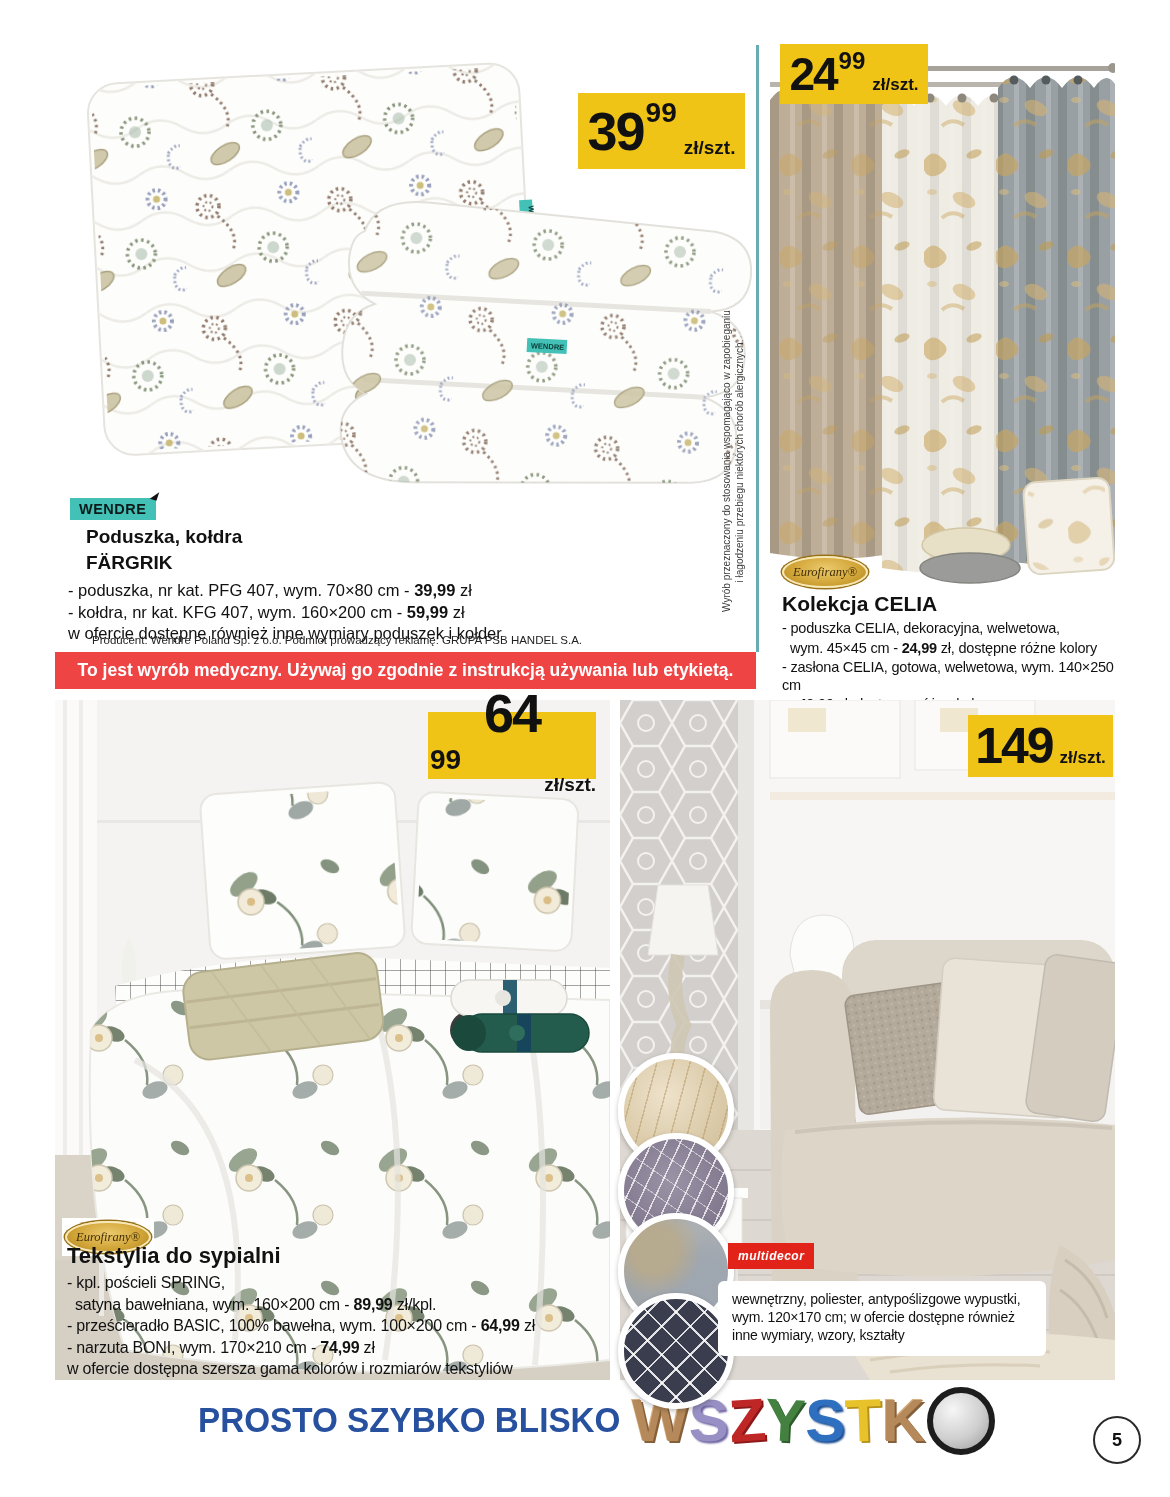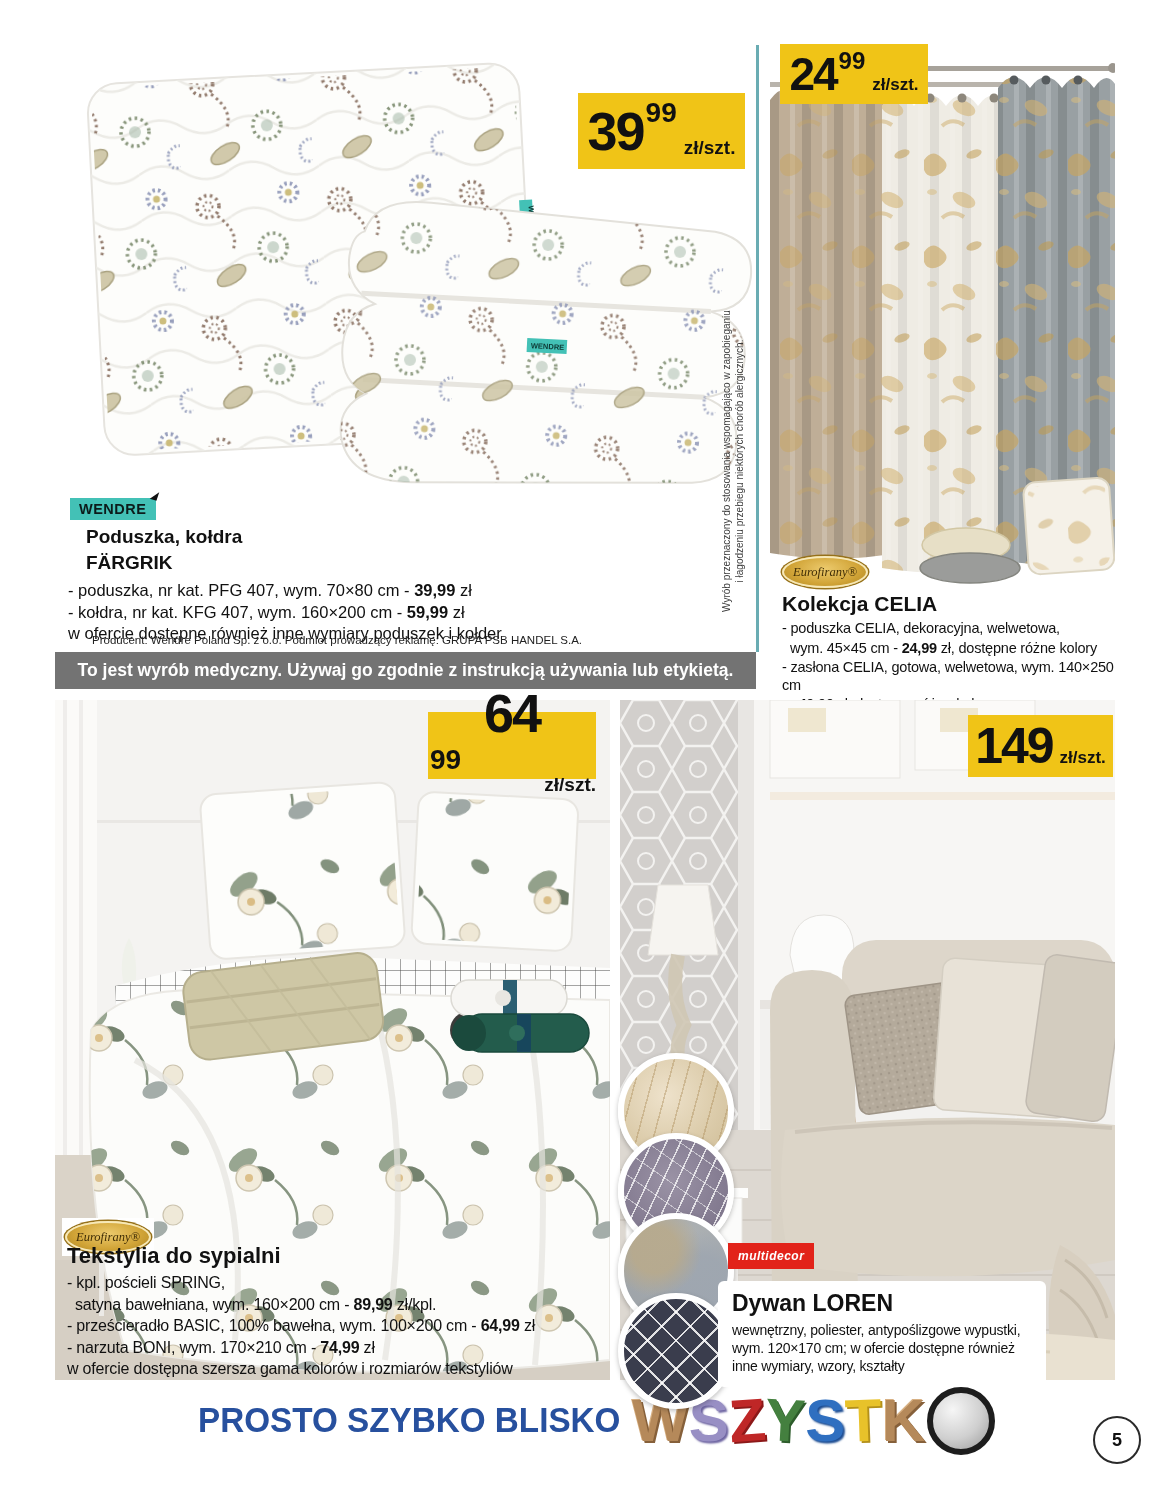--- a/index.html
+++ b/index.html
@@ -28,21 +28,21 @@
   
   .wendre-chip{position:absolute;left:70px;top:498px;background:#43c1b6;color:#0c1b1a;
                font-weight:800;font-size:14.5px;letter-spacing:.5px;padding:3px 10px 3px 9px;}
   .wendre-chip::after{content:"";position:absolute;right:-2px;top:-7px;width:0;height:0;
                border-left:7px solid transparent;border-bottom:9px solid #111;transform:rotate(18deg);}
   .fargrik-title{position:absolute;left:69px;top:524px;font-size:19px;font-weight:800;line-height:26px;margin-left:17px;}
   .fargrik-lines{position:absolute;left:68px;top:581px;width:620px;font-size:16.5px;line-height:18.5px;}
   .fargrik-lines p{margin:0 0 3px 0;}
   b{font-weight:800;}
   .producer{position:absolute;left:68px;top:634px;font-size:11.5px;color:#222;margin-left:24px;}
-  .medical-banner{position:absolute;left:55px;top:652px;width:701px;height:37px;background:#737373;
+  .medical-banner{position:absolute;left:55px;top:652px;width:701px;height:37px;background:#ef4444;
         color:#fff;font-weight:700;font-size:17.5px;text-align:center;line-height:37px;}
   .v-divider{position:absolute;left:756px;top:45px;width:3px;height:607px;background:#6aacb3;}
   .v-note{position:absolute;left:575px;top:447px;width:320px;height:28px;transform:rotate(-90deg);
         font-size:10px;line-height:12.5px;color:#3c3c3c;text-align:center;}
 
   
   .euro-logo{width:86px;height:32px;border-radius:50%;
         background:radial-gradient(ellipse at 50% 40%, #ecca6d 0%, #d1a437 55%, #a87f1e 100%);
         box-shadow:inset 0 0 0 2px #f7e9b8, 0 0 0 1.5px #96711a;
         display:flex;align-items:center;justify-content:center;
@@ -425,21 +425,20 @@
   </div>
 
   <div class="swatch sw1"></div>
   <div class="swatch sw2"></div>
   <div class="swatch sw3"></div>
   <div class="swatch sw4"></div>
 
   <div class="multidecor-chip">multidecor</div>
 
   <div class="loren-card">
-    <p class="loren-title">Dywan LOREN</p>
     <p class="loren-desc">wewnętrzny, poliester, antypoślizgowe wypustki, wym. 120×170 cm; w ofercie dostępne również inne wymiary, wzory, kształty</p>
   </div>
 
   <div class="slogan">PROSTO SZYBKO BLISKO</div>
 
   <div class="wszystko">
     <span class="wl w1">W</span>
     <span class="wl w2">S</span>
     <span class="wl w3">Z</span>
     <span class="wl w4">Y</span>

